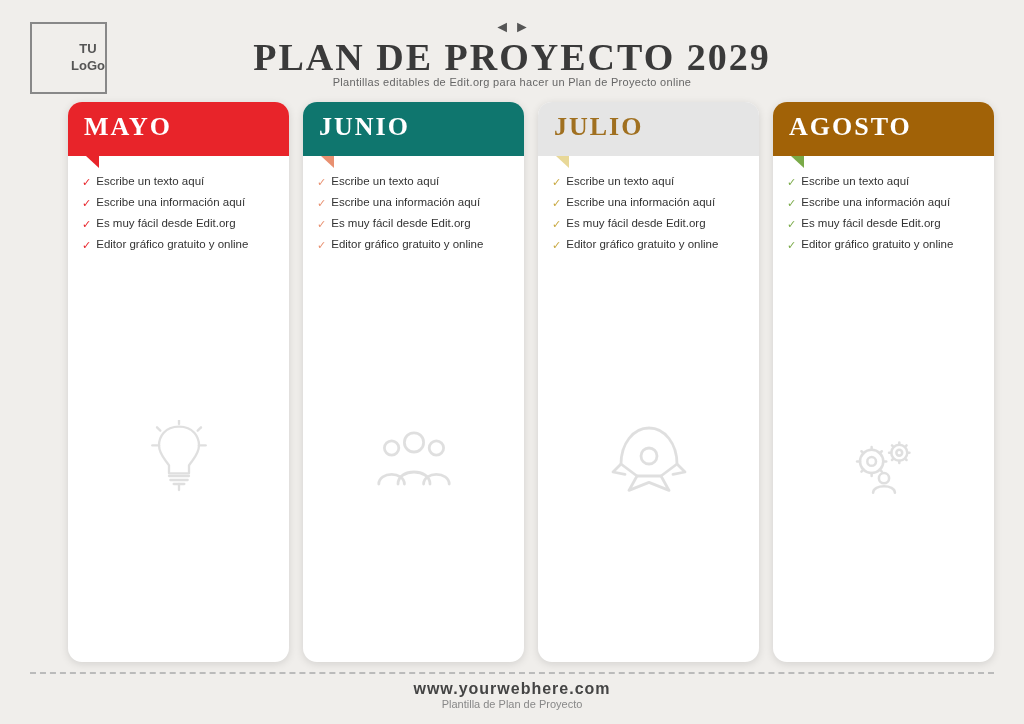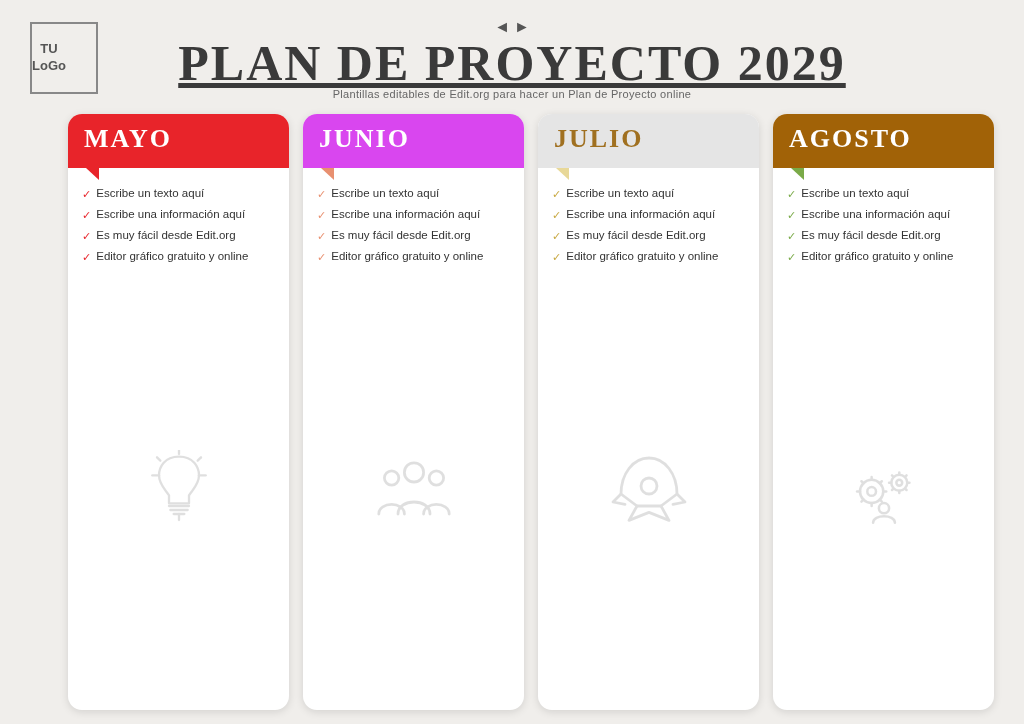--- a/index.html
+++ b/index.html
@@ -28,25 +28,25 @@
     .header {
       display: flex;
       align-items: center;
       width: 100%;
       position: relative;
       margin-bottom: 4px;
     }
 
     .logo-box {
       border: 2px solid #888;
-      width: 68px;
+      width: 77px;
       height: 72px;
       display: flex;
       align-items: center;
-      justify-content: flex-start;
+      justify-content: flex-end;
       font-size: 14px;
       font-weight: bold;
       text-align: center;
       color: #555;
       line-height: 1.2;
       background: #f0eeeb;
       position: absolute;
       left: 0;
       top: 4px;
     }
@@ -64,28 +64,27 @@
       gap: 4px;
       margin-bottom: 2px;
     }
 
     .nav-arrow {
       font-size: 16px;
       color: #555;
     }
 
     .main-title {
-      font-size: 50px;
+      font-size: 38px;
       font-weight: 900;
       color: #3a3a3a;
       letter-spacing: 2px;
       text-transform: uppercase;
       font-family: 'Georgia', serif;
       line-height: 1;
-      text-decoration: underline;
     }
 
     .subtitle {
       font-size: 11px;
       color: #666;
       margin-top: 0;
       letter-spacing: 0.3px;
     }
 
     
@@ -111,21 +110,21 @@
 
     
     .month-tab {
       border-radius: 10px 10px 0 0;
       padding: 10px 16px 14px;
       position: relative;
       margin-bottom: -6px;
     }
 
     .month-tab-mayo { background: #e8242a; }
-    .month-tab-junio { background: #d946ef; }
+    .month-tab-junio { background: #0f766e; }
     .month-tab-julio { background: #e5e5e5; }
     .month-tab-agosto { background: #a16207; }
 
     
     .month-tab::after {
       content: '';
       position: absolute;
       bottom: -12px;
       left: 18px;
       width: 0;
@@ -417,14 +416,21 @@
 
             <circle cx="55" cy="75" r="7"></circle>
             <path d="M40 95 C40 83 70 83 70 95"></path>
           </svg>
         </div>
       </div>
     </div>
 
   </div>
 
+  <div class="footer">
+    <hr class="dotted-line">
+    <div class="footer-content">
+      <div class="footer-url">www.yourwebhere.com</div>
+      <div class="footer-sub">Plantilla de Plan de Proyecto</div>
+    </div>
+  </div>
 
 </div>
 
 </body></html>

